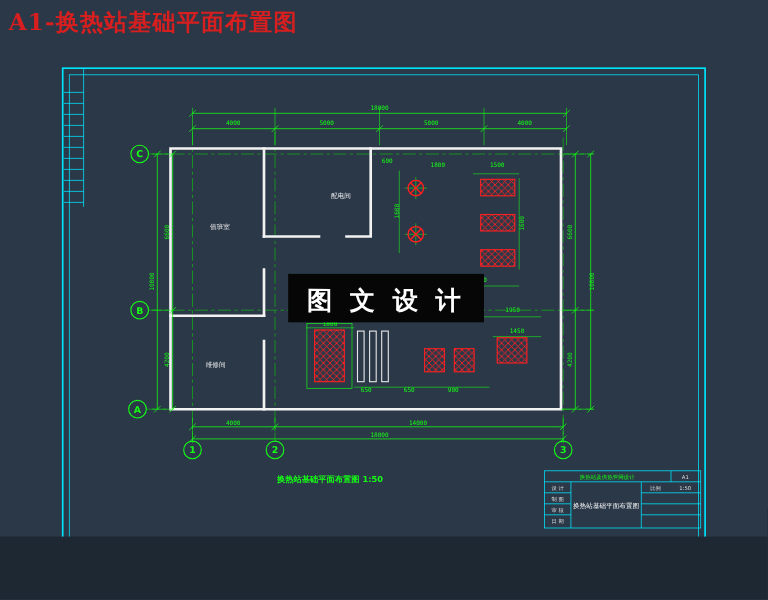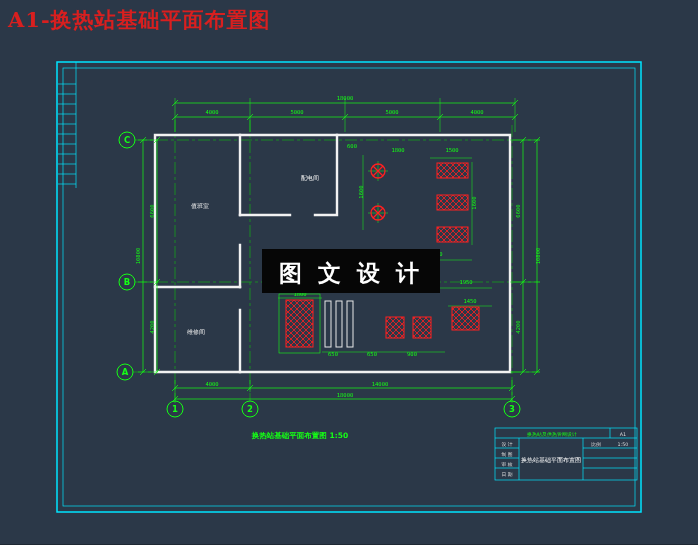--- a/index.html
+++ b/index.html
@@ -1,18 +1,18 @@
 <!DOCTYPE html>
 <html><head>
 <meta charset="utf-8">
 <style>
   html,body{margin:0;padding:0;background:#1e2833;}
   .stage{
     position:relative;
-    width:698px;height:544px;
+    width:698px;height:488px;
     background:#2b3848;
     overflow:hidden;
     font-family:"DejaVu Sans",sans-serif;
   }
   .page-title{
     position:absolute;left:8px;top:6px;
     font-family:"DejaVu Serif",serif;
     font-weight:bold;
     font-size:21px;
     color:#d81f1f;

